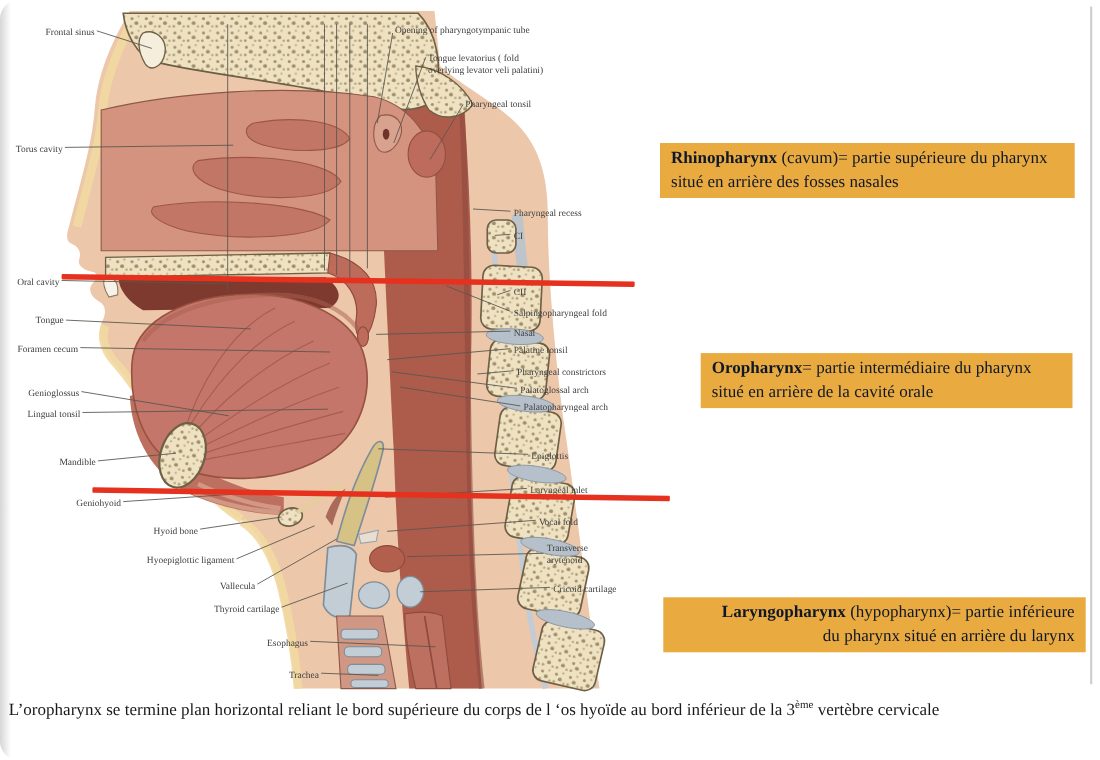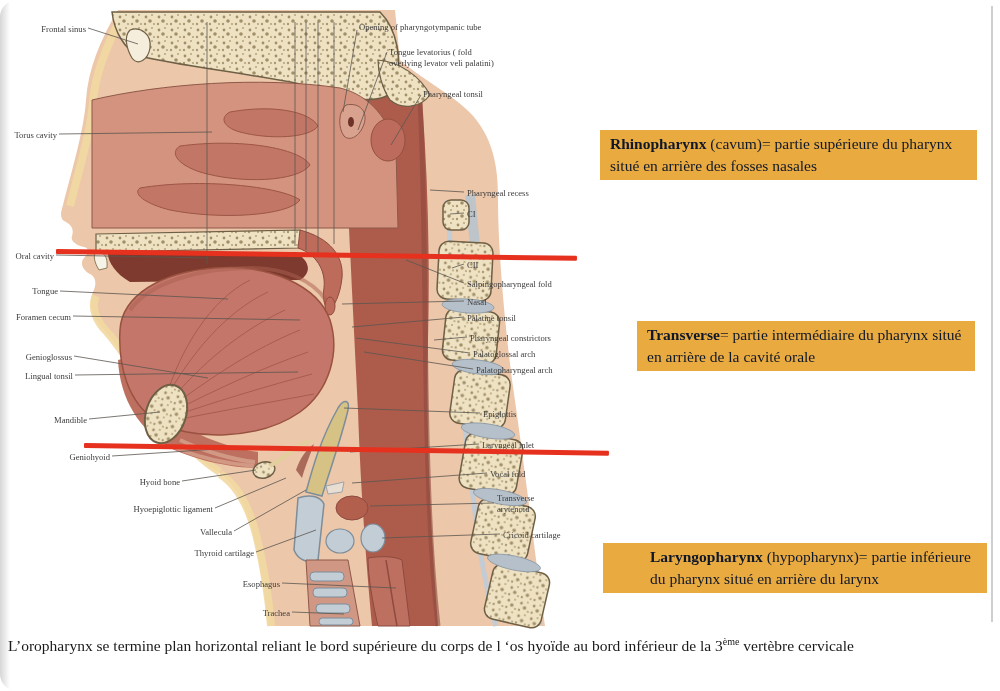--- a/index.html
+++ b/index.html
@@ -11,21 +11,21 @@
   svg.anatomy{position:absolute;left:0;top:0;z-index:0;}
   .dlabel{position:absolute;font-size:8.6px;line-height:10.5px;color:#3c3c3c;z-index:2;}
   .l-right{text-align:right;}
   .l-left{white-space:nowrap;}
   .l-wrap{white-space:normal;}
   .red-line{position:absolute;height:5px;background:#e6311f;z-index:3;transform-origin:left center;border-radius:1px;}
   .slide-title{position:absolute;left:645px;top:16px;font-size:35px;letter-spacing:1.5px;color:#111;z-index:4;}
   .def-box{position:absolute;background:#e9ab40;color:#0f172a;font-size:15.5px;line-height:22px;
            padding:3px 10px;box-sizing:border-box;z-index:4;}
   .def-box b{font-weight:bold;}
-  .def-center{text-align:left;padding-left:47px;}
+  .def-center{text-align:right;padding-left:47px;}
   .footnotes{position:absolute;left:8px;top:628px;width:990px;font-size:15.5px;line-height:27px;z-index:4;}
   .footnotes sup{font-size:10px;}
 </style>
 </head>
 <body>
 
 <div class="stage">
 
   <svg class="anatomy" width="1000" height="691" viewBox="0 0 1000 691">
     <defs>
@@ -208,21 +208,21 @@
   <span class="dlabel l-left" style="left:503px;top:530px">Cricoid cartilage</span>
 
   <div class="red-line" style="left: 56px; top: 249px; width: 521px; transform: rotate(0.75deg); background: rgb(230, 49, 31);"></div>
   <div class="red-line" style="left: 84px; top: 443px; width: 525px; transform: rotate(0.85deg); background: rgb(230, 49, 31);"></div>
 
 
   <div class="def-box" style="left: 600px; top: 130px; width: 377px; min-height: 48px; background: rgb(233, 171, 64);">
     <b>Rhinopharynx</b><span> (cavum)= partie supérieure du pharynx situé en arrière des fosses nasales</span>
   </div>
   <div class="def-box" style="left: 637px; top: 321px; width: 338px; min-height: 48px; background: rgb(233, 171, 64);">
-    <b>Transverse</b><span>= partie intermédiaire du pharynx situé en arrière de la cavité orale</span>
+    <b>Oropharynx</b><span>= partie intermédiaire du pharynx situé en arrière de la cavité orale</span>
   </div>
   <div class="def-box def-center" style="left: 603px; top: 543px; width: 384px; min-height: 50px; background: rgb(233, 171, 64);">
     <b>Laryngopharynx</b><span> (hypopharynx)= partie inférieure du pharynx situé en arrière du larynx</span>
   </div>
 
   <div class="footnotes">
     <div><span>L’oropharynx se termine plan horizontal reliant le bord supérieure du corps de l ‘os hyoïde au bord inférieur de la 3</span><sup>ème</sup><span> vertèbre cervicale</span></div>
   </div>
 
 </div>

